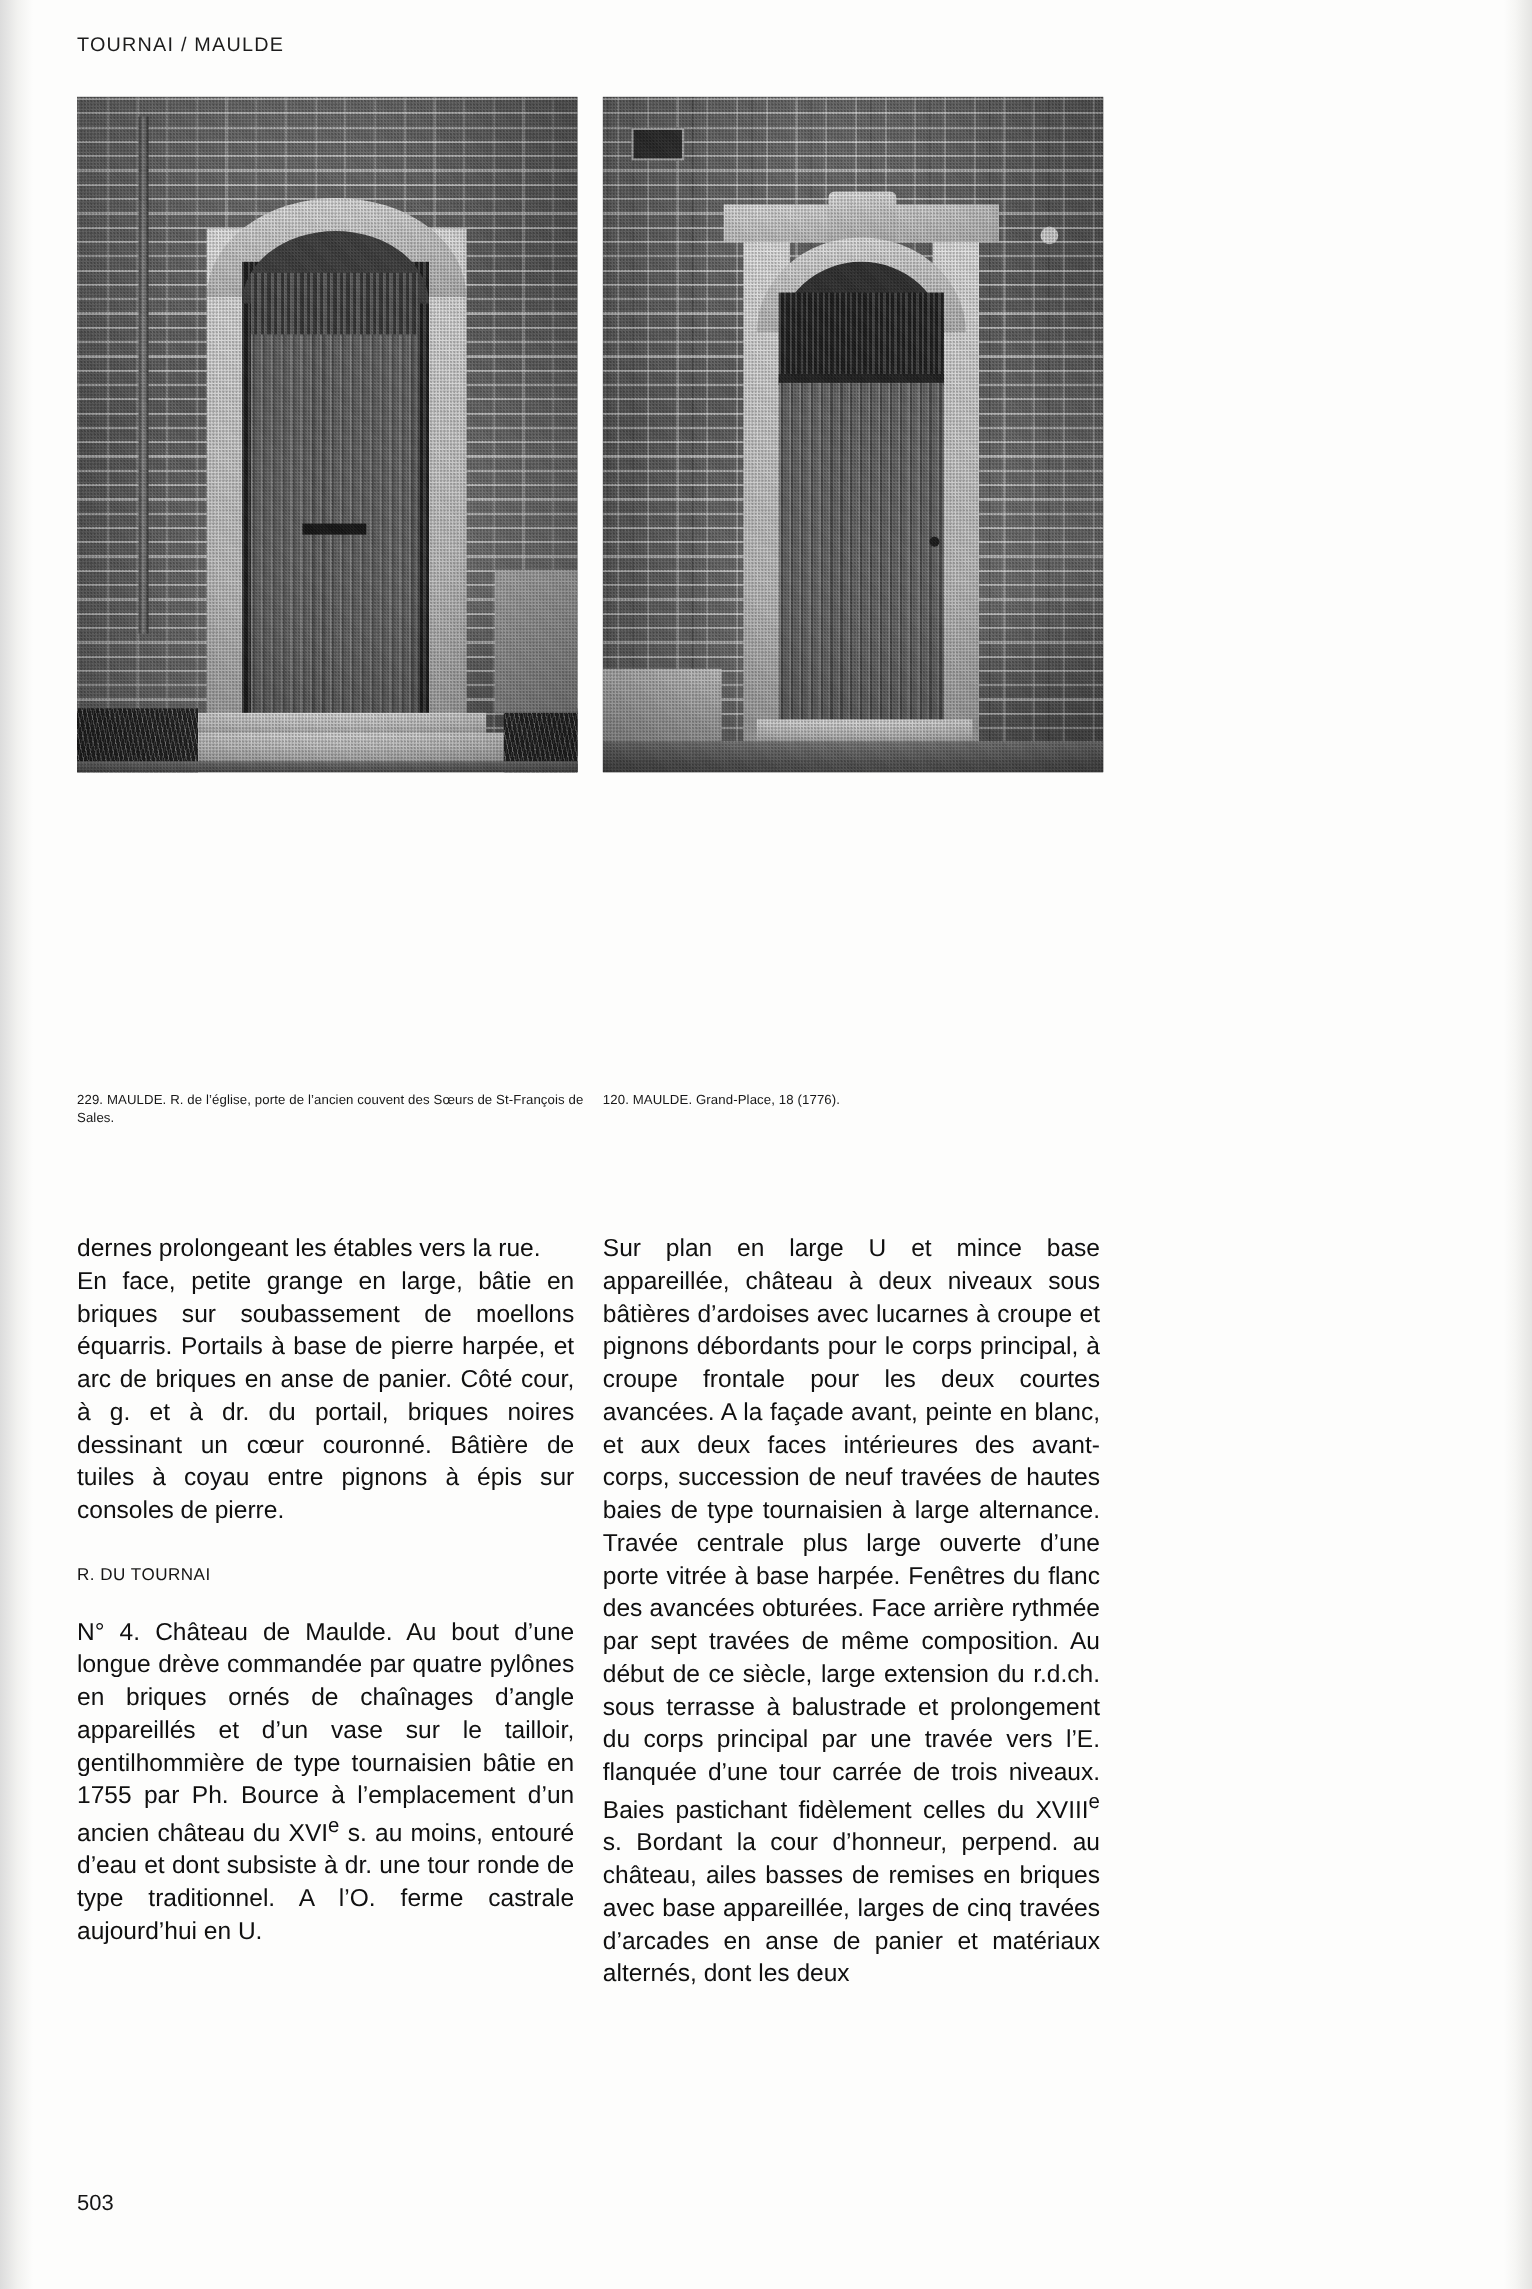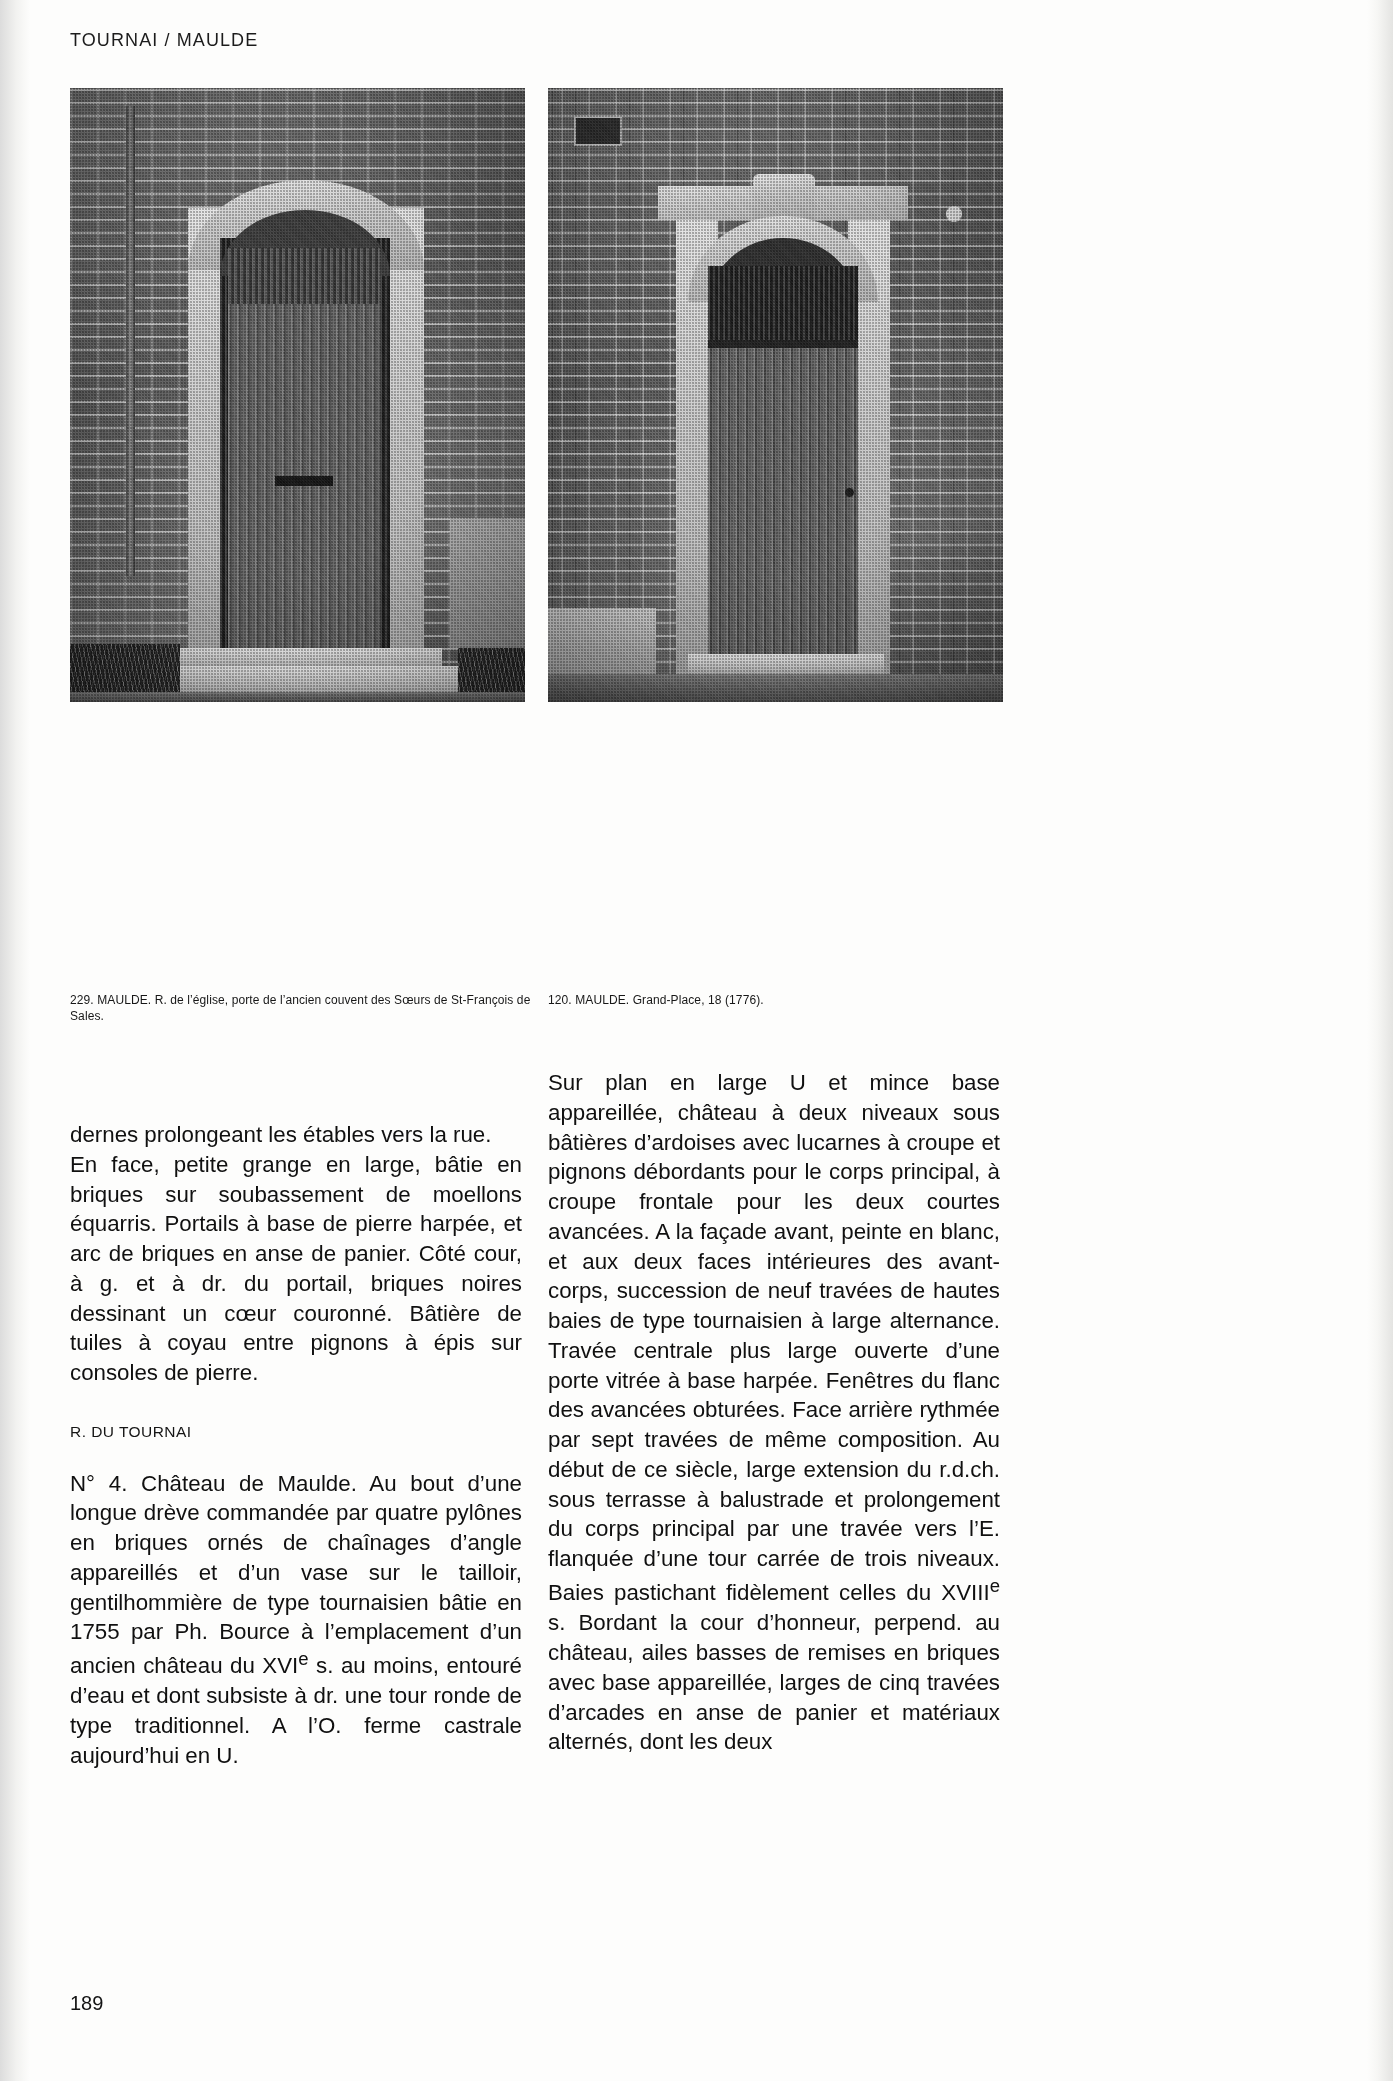--- a/index.html
+++ b/index.html
@@ -138,21 +138,21 @@
     position:absolute;
     width:452px;
     font-size:22.3px;
     line-height:1.335;
     text-align:justify;
     text-justify:inter-word;
     color:#101010;
     hyphens:none;
   }
   #col-left{left:70px;top:1120px;}
-  #col-right{left:548px;top:1068px;}
+  #col-right{left:548px;top:1120px;}
 
   .col p{margin:0;}
   .subhead{
     font-size:15.5px;
     letter-spacing:.45px;
     margin:34px 0 26px 0;
     text-align:left;
     color:#151515;
   }
   .lastline-left{text-align:left;}
@@ -242,14 +242,14 @@
 
     <div class="subhead">R. DU TOURNAI</div>
 
     <p><span>N° 4. Château de Maulde. Au bout d’une longue drève commandée par quatre pylônes en briques ornés de chaînages d’angle appareillés et d’un vase sur le tailloir, gentilhommière de type tournaisien bâtie en 1755 par Ph. Bource à l’emplacement d’un ancien château du XVI</span><sup>e</sup><span> s. au moins, entouré d’eau et dont subsiste à dr. une tour ronde de type traditionnel. A l’O. ferme castrale aujourd’hui en U.</span></p>
   </div>
 
   <div class="col" id="col-right">
     <p><span>Sur plan en large U et mince base appareillée, château à deux niveaux sous bâtières d’ardoises avec lucarnes à croupe et pignons débordants pour le corps principal, à croupe frontale pour les deux courtes avancées. A la façade avant, peinte en blanc, et aux deux faces intérieures des avant-corps, succession de neuf travées de hautes baies de type tournaisien à large alternance. Travée centrale plus large ouverte d’une porte vitrée à base harpée. Fenêtres du flanc des avancées obturées. Face arrière rythmée par sept travées de même composition. Au début de ce siècle, large extension du r.d.ch. sous terrasse à balustrade et prolongement du corps principal par une travée vers l’E. flanquée d’une tour carrée de trois niveaux. Baies pastichant fidèlement celles du XVIII</span><sup>e</sup><span> s. Bordant la cour d’honneur, perpend. au château, ailes basses de remises en briques avec base appareillée, larges de cinq travées d’arcades en anse de panier et matériaux alternés, dont les deux</span></p>
   </div>
 
-  <div class="folio">189</div>
+  <div class="folio">503</div>
 </div>
 
 </body></html>

